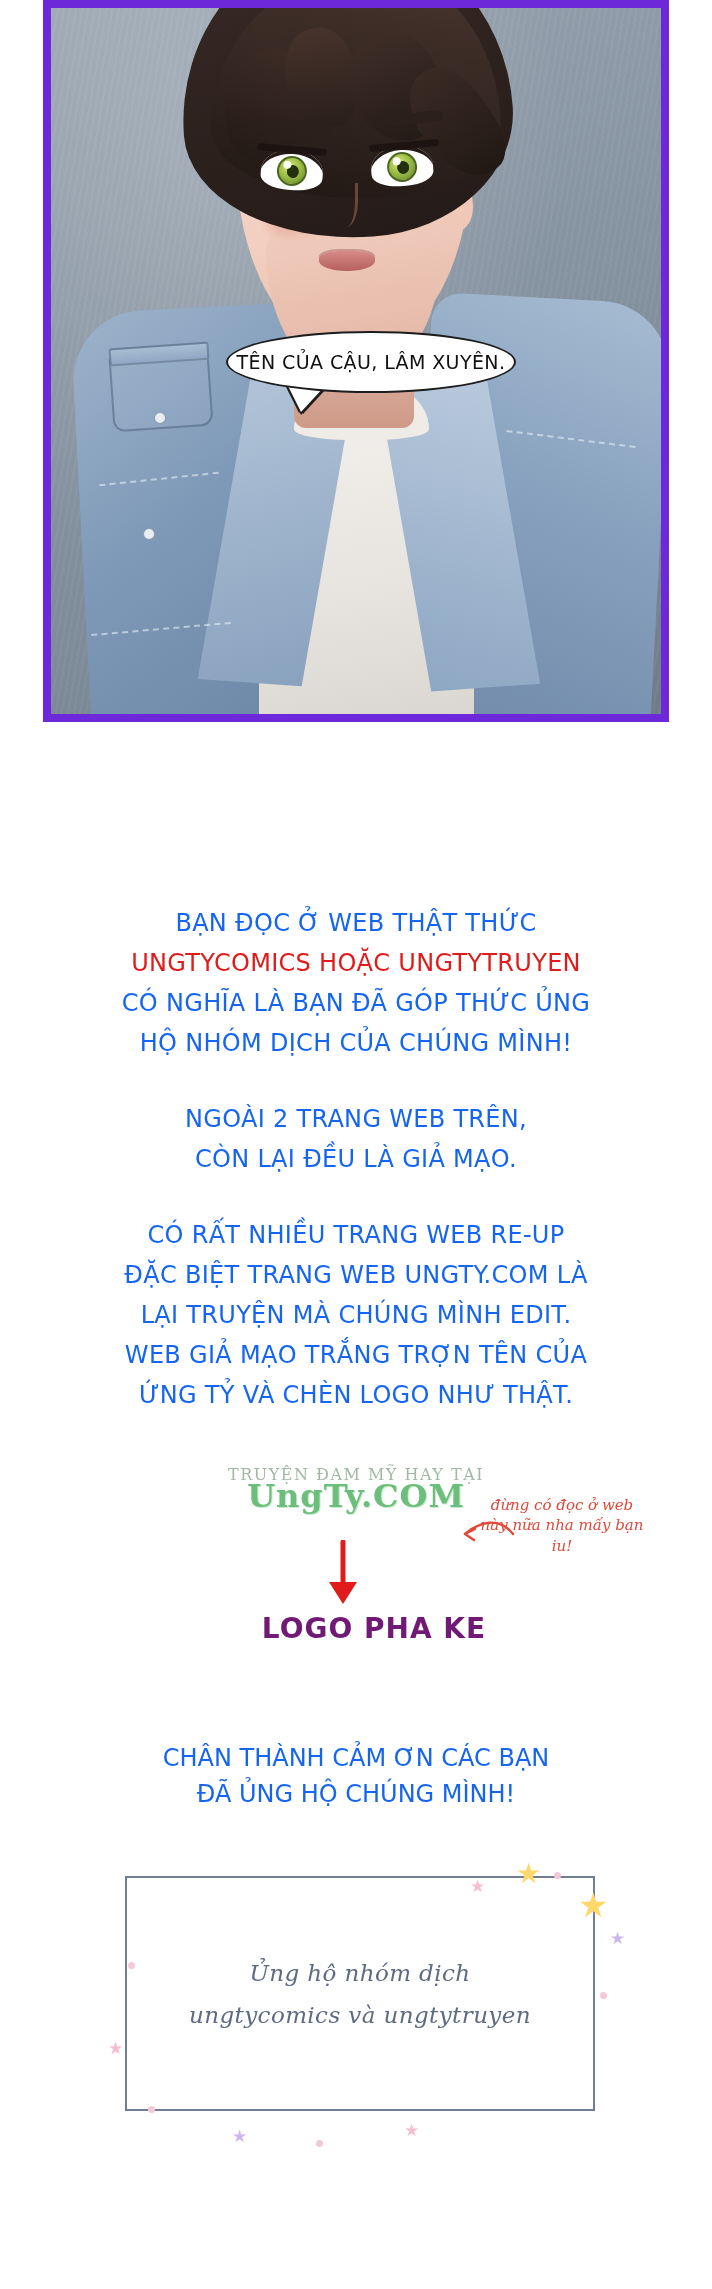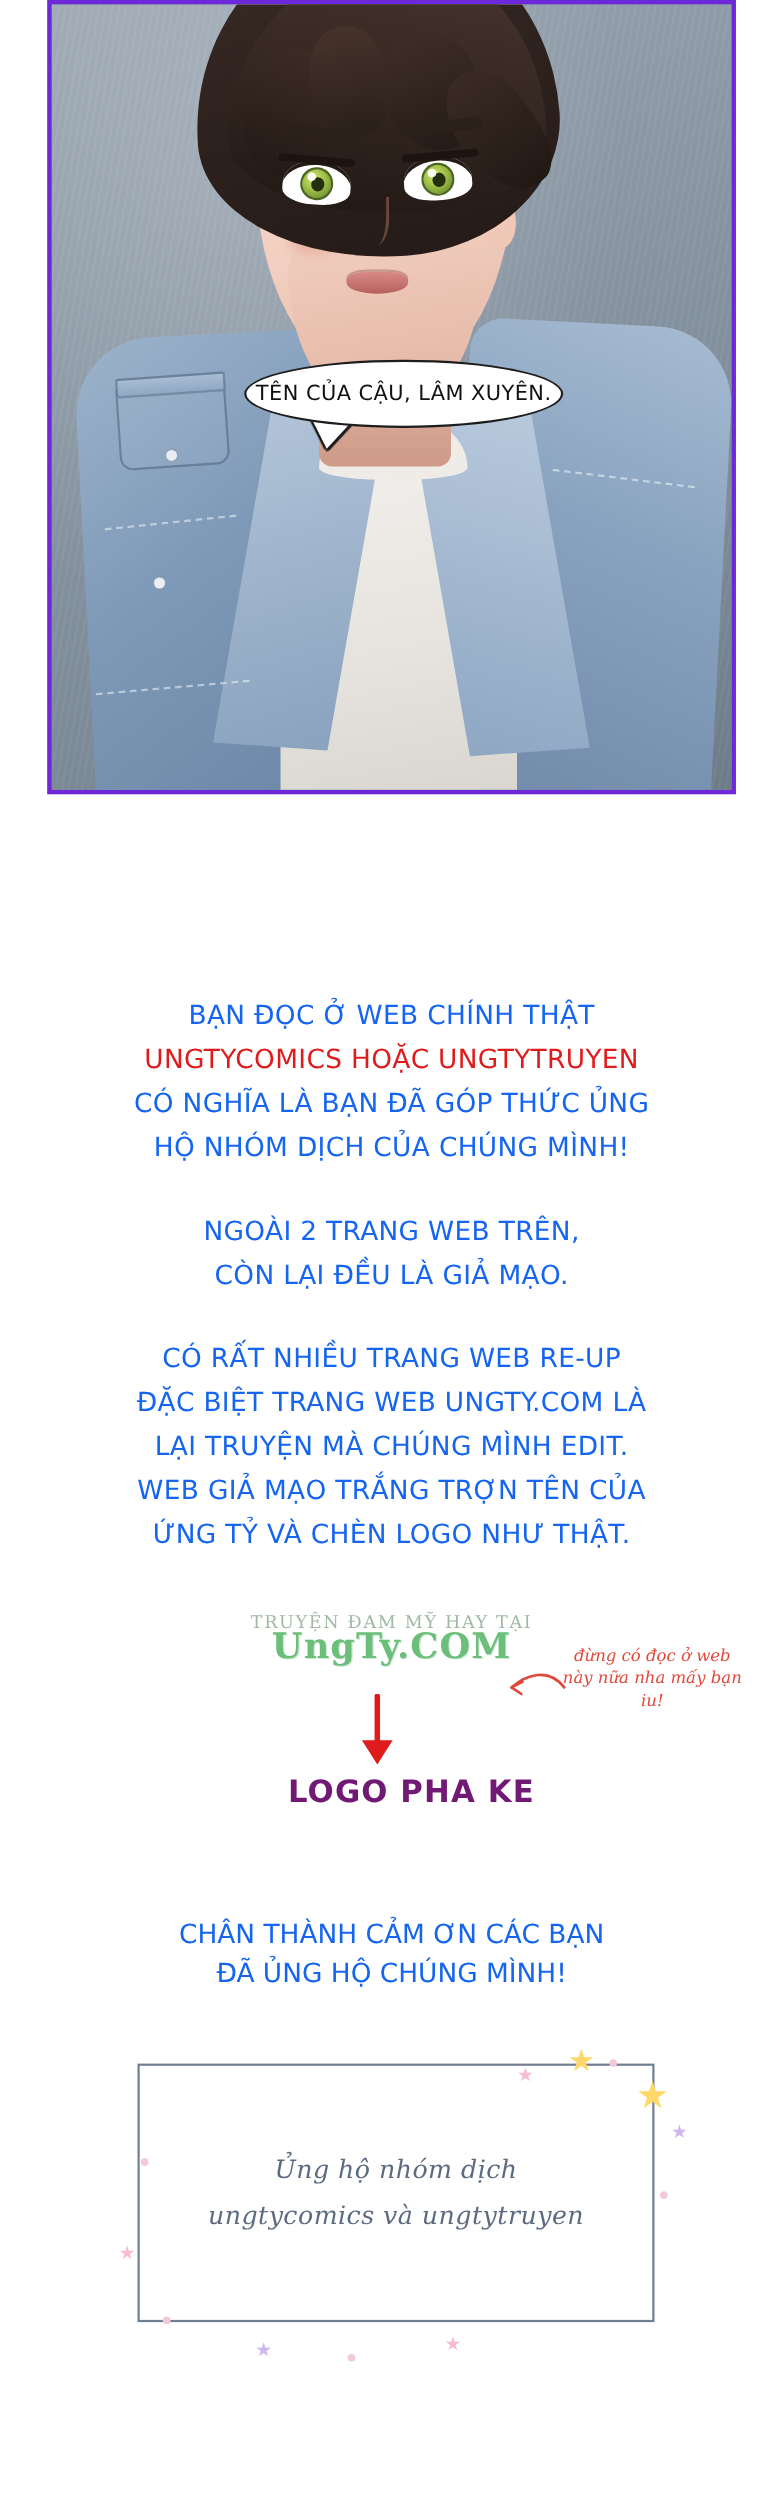--- a/index.html
+++ b/index.html
@@ -17,21 +17,21 @@
 
   
   .panel {
     position: absolute;
     left: 43px;
     top: 0px;
     width: 626px;
     height: 722px;
     overflow: hidden;
     background: #8f9aa6;
-    border: 4px solid #6d28d9;
+    border: 8px solid #6d28d9;
     box-sizing: border-box;
   }
   .bg-wall {
     position: absolute;
     inset: 0;
     background:
       radial-gradient(ellipse at 30% 20%, rgba(255,255,255,0.20), rgba(255,255,255,0) 55%),
       linear-gradient(160deg, #9aa6b2 0%, #8a97a4 40%, #7d8b99 75%, #6f7d8b 100%);
   }
   .bg-wall::after {
@@ -370,21 +370,21 @@
     font-size: 32px;
     font-weight: bold;
     color: #6bbf7a;
     letter-spacing: 1px;
     line-height: 1;
     margin-top: -4px;
     text-shadow: 1px 1px 0 #cfe8d2;
   }
   .hand-note {
     position: absolute;
-    left: 508px;
+    left: 477px;
     top: 1495px;
     width: 170px;
     text-align: center;
     font-family: "DejaVu Serif", serif;
     font-size: 15px;
     color: #e0483a;
     line-height: 1.35;
     font-style: italic;
   }
   .curve-arrow {
@@ -518,21 +518,21 @@
   <div class="nose"></div>
   <div class="mouth"></div>
 
   <div class="bubble-tail"></div>
   <div class="bubble">
     <span class="bubble-text">TÊN CỦA CẬU, LÂM XUYÊN.</span>
   </div>
 </div>
 
 <div class="notice">
-  <p class="blue">BẠN ĐỌC Ở WEB CHÍNH THẬT</p>
+  <p class="blue">BẠN ĐỌC Ở WEB THẬT THỨC</p>
   <p class="red">UNGTYCOMICS HOẶC UNGTYTRUYEN</p>
   <p class="blue">CÓ NGHĨA LÀ BẠN ĐÃ GÓP THỨC ỦNG</p>
   <p class="blue">HỘ NHÓM DỊCH CỦA CHÚNG MÌNH!</p>
 
   <div class="gap"></div>
 
   <p class="blue">NGOÀI 2 TRANG WEB TRÊN,</p>
   <p class="blue">CÒN LẠI ĐỀU LÀ GIẢ MẠO.</p>
 
   <div class="gap"></div>

